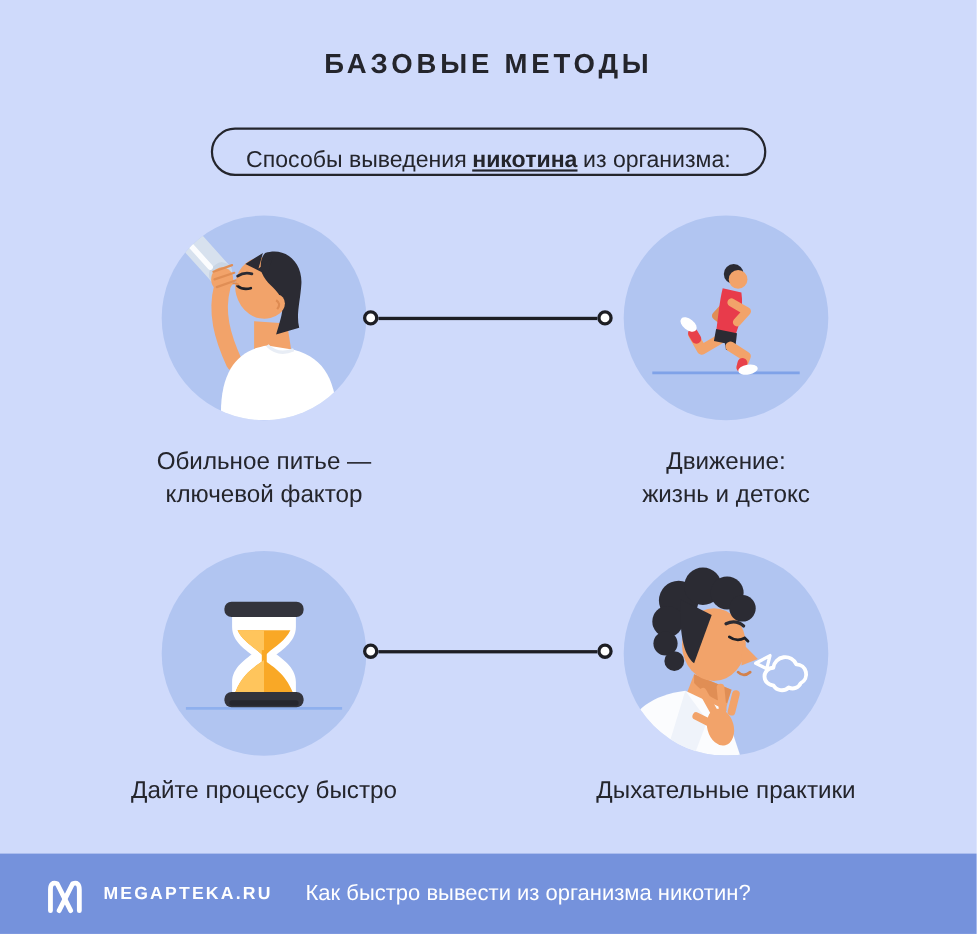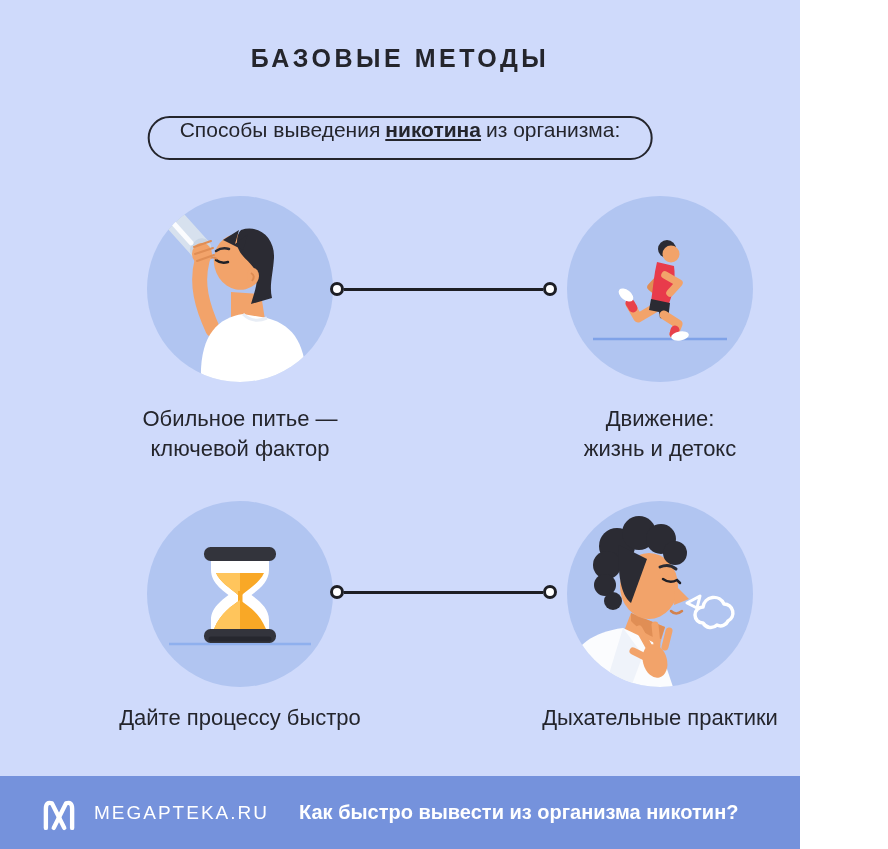--- a/index.html
+++ b/index.html
@@ -1,32 +1,32 @@
 <!DOCTYPE html>
 <html style="--background: #CFDAFB; --circle-fill: #B1C5F1; --footer-bar: #7592DC; --text-dark: #24252C; --connector: #1D1E24; --white: #FFFFFF; --accent-red: #E83B4B; --sand-orange: #F9A826; --sand-light: #FFC55C; --skin: #F2A36A; --hair-dark: #2B2B33; --ground-line: #86A7EA;"><head>
 <meta charset="utf-8">
 <style>
   html,body{margin:0;padding:0;}
   .canvas{
     position:relative;
-    width:800px;height:849px;
+    width:888px;height:849px;
     overflow:hidden;
     background:var(--background,#CFDAFB);
     font-family:"Liberation Sans", sans-serif;
     color:var(--text-dark,#24252C);
   }
   .title{
     position:absolute;top:44px;left:0;width:100%;
     margin:0;text-align:center;
     font-size:25px;font-weight:800;letter-spacing:3.5px;
     color:var(--text-dark,#24252C);
   }
   .pill{
     position:absolute;top:116px;left:50%;transform:translateX(-50%);
-    height:40px;display:inline-flex;align-items:flex-start;
+    height:40px;display:inline-flex;align-items:flex-end;
     padding:0 30px;white-space:nowrap;
     border:2.5px solid var(--text-dark,#24252C);
     border-radius:22px;
     font-size:21px;
     background:transparent;
   }
   .pill .sp{margin-right:5px;}
   .pill .bold{font-weight:800;text-decoration:underline;}
   .circle{
     position:absolute;width:186px;height:186px;border-radius:50%;
@@ -63,25 +63,25 @@
   .l-time{left:80px;top:703px;}
   .l-breath{left:500px;top:703px;text-align:center;}
   .footer{
     position:absolute;left:0;top:776px;width:888px;height:73px;
     background:var(--footer-bar,#7592DC);
     display:flex;align-items:center;
     color:var(--white,#FFFFFF);
   }
   .footer .logo{width:42px;height:42px;margin-left:38px;flex:0 0 auto;}
   .footer .brand{
-    margin-left:14px;font-size:19px;font-weight:400;letter-spacing:2px;
+    margin-left:14px;font-size:16px;font-weight:700;letter-spacing:2px;
     white-space:nowrap;
   }
   .footer .question{
-    margin-left:30px;font-size:20px;font-weight:700;white-space:nowrap;
+    margin-left:30px;font-size:20px;font-weight:400;white-space:nowrap;
   }
 </style>
 </head>
 <body>
 
 <div class="canvas">
 
   <h1 class="title">БАЗОВЫЕ МЕТОДЫ</h1>
 
   <div class="pill">

